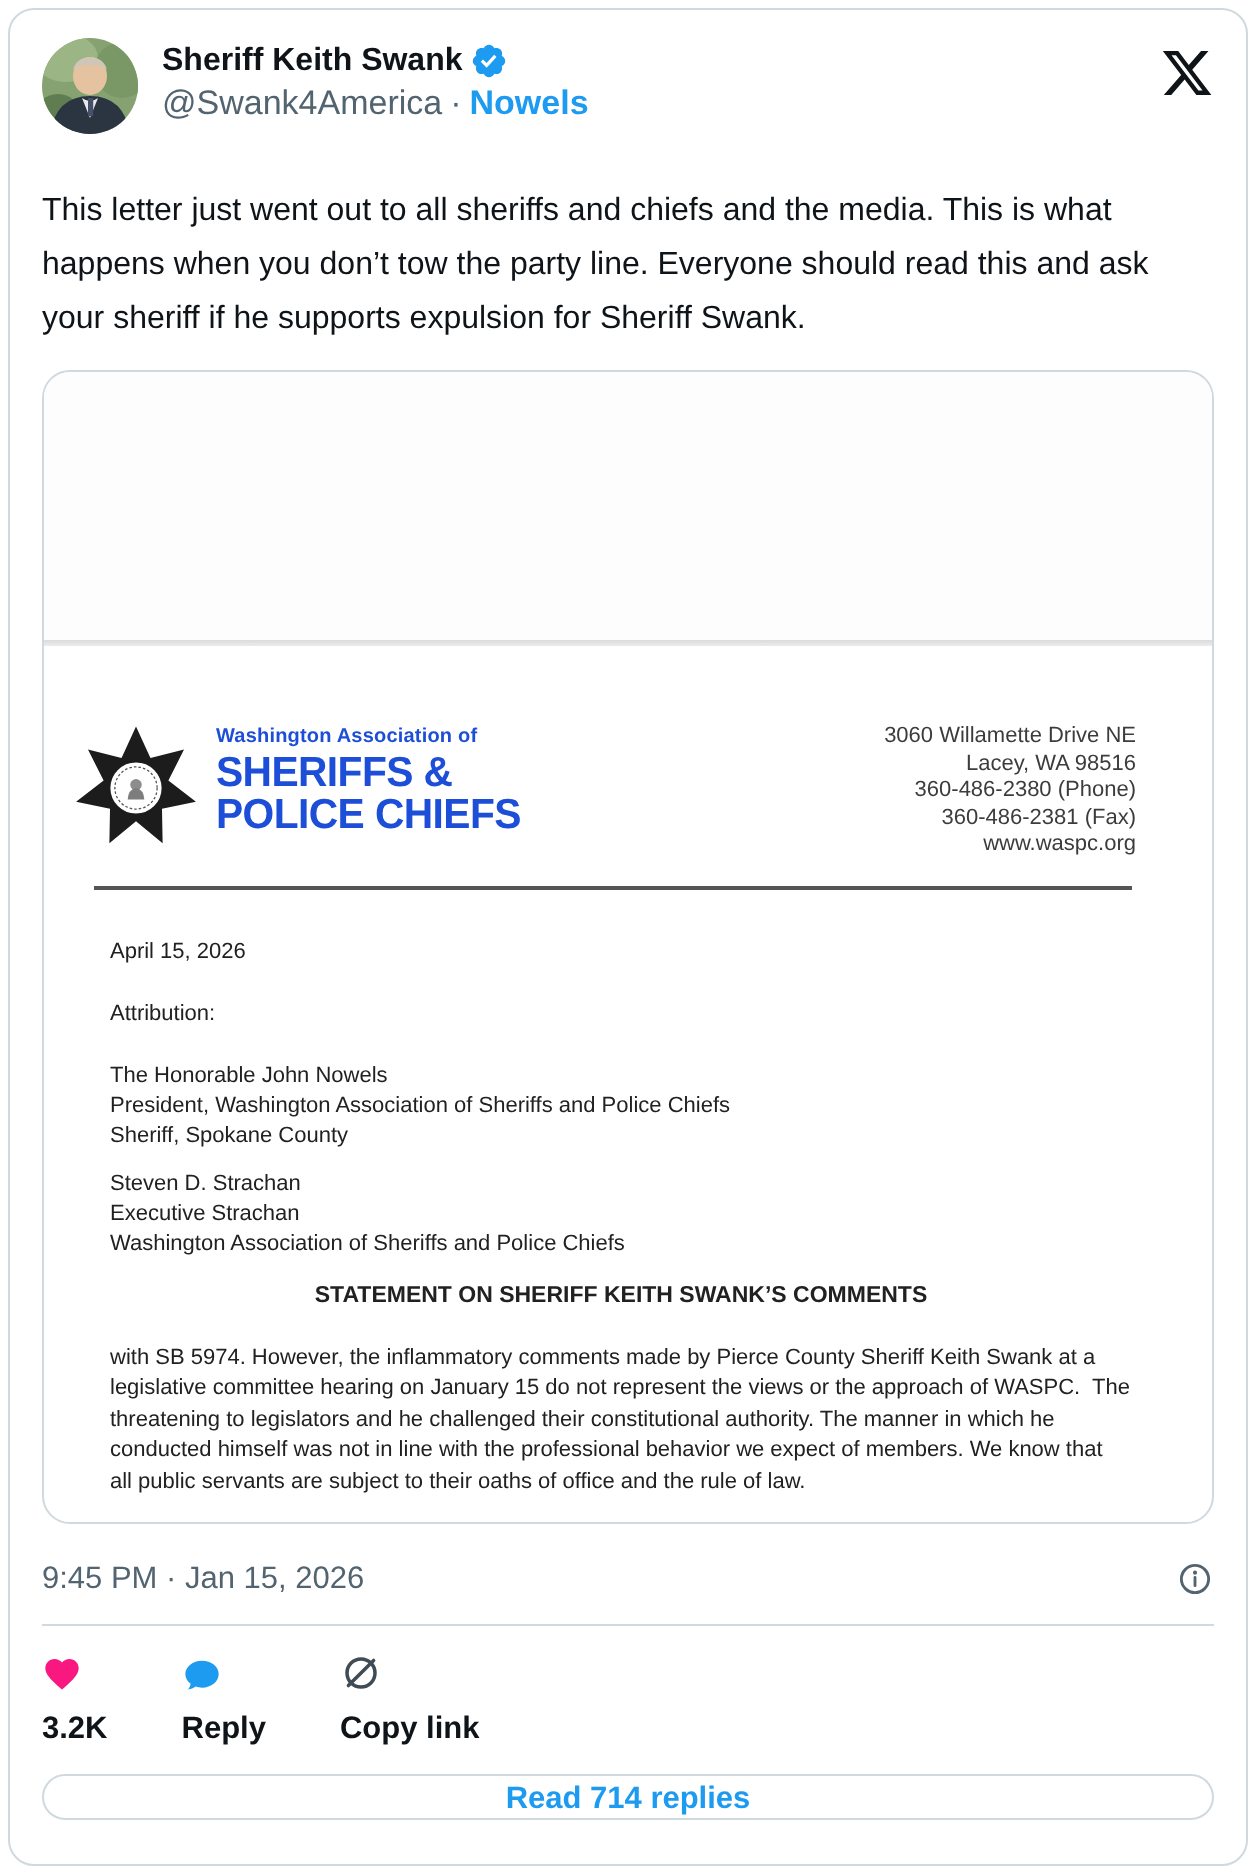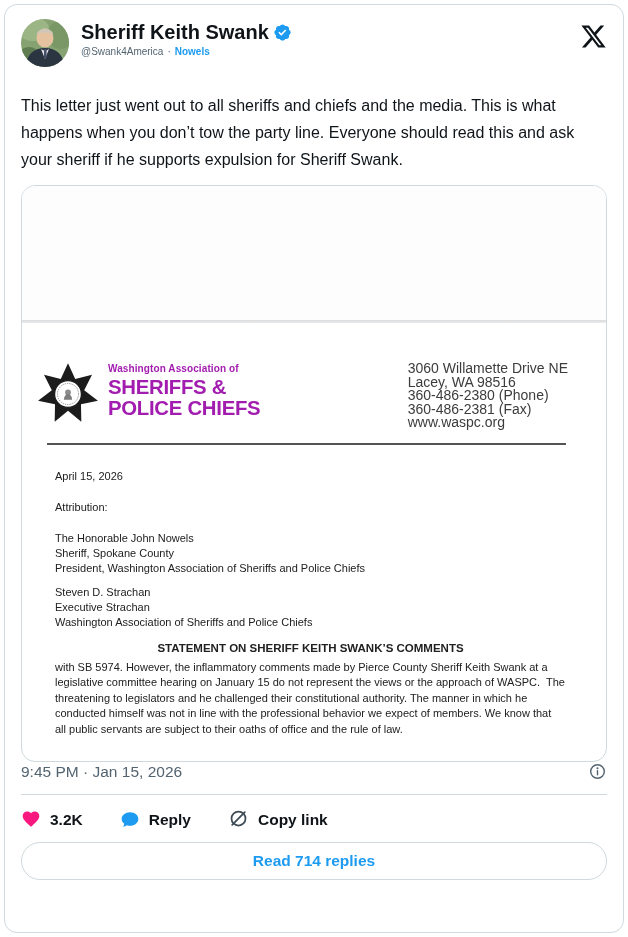--- a/index.html
+++ b/index.html
@@ -8,62 +8,62 @@
   .tweet-card {
     margin:4px; width:620px; min-height:929px;
     border:1px solid #cfd9de; border-radius:13px;
     padding:10px 16px 16px 16px; background:#fff;
   }
   
   .header { display:flex; align-items:flex-start; }
   .avatar { width:48px; height:48px; border-radius:50%; overflow:hidden; flex:0 0 48px; margin-top:4px; display:block; }
   .id-block { margin-left:12px; flex:1; padding-top:6px; }
   .name-row { display:flex; align-items:center; gap:4px; }
-  .display-name { font-size:20px; font-weight:700; color:#0f1419; }
+  .display-name { font-size:16px; font-weight:700; color:#0f1419; }
   .verified { display:inline-flex; width:19px; height:19px; }
-  .handle-row { display:flex; align-items:center; gap:4px; margin-top:2px; font-size:10px; }
+  .handle-row { display:flex; align-items:center; gap:4px; margin-top:2px; font-size:17px; }
   .handle { color:#536471; }
   .dot { color:#536471; }
   .follow { color:#1d9bf0; font-weight:700; cursor:pointer; }
   .x-logo { width:27px; height:27px; margin-top:8px; cursor:pointer; }
   
   .tweet-text { margin-top:25px; font-size:16px; line-height:27px; color:#0f1419; }
   
   .letter-image {
     margin-top:12px; height:577px; border:1px solid #cfd9de; border-radius:14px;
     overflow:hidden; background:#fff; cursor:pointer;
   }
   .scan-blank { height:134px; background:#fdfdfd; }
   .scan-edge { height:3px; background:linear-gradient(to bottom,#d9dbdc,#ececed); }
   .letterhead { display:flex; justify-content:space-between; padding:37px 38px 0 14px; }
   .lh-left { display:flex; }
   .lh-logo { width:64px; height:68px; flex:0 0 64px; }
-  .lh-titles { margin-left:8px; padding-top:3px; color:#a21caf; }
+  .lh-titles { margin-left:8px; padding-top:3px; color:#1d4ed8; }
   .lh-small { font-size:10px; font-weight:700; margin-bottom:2px; letter-spacing:0.1px; }
   .lh-big { font-size:21px; line-height:21px; font-weight:900; letter-spacing:-0.3px; transform:scaleX(.97); transform-origin:left; }
-  .lh-address { text-align:left; font-size:14px; line-height:13.5px; color:#3c3c3c; padding-top:2px; }
+  .lh-address { text-align:right; font-size:11px; line-height:13.5px; color:#3c3c3c; padding-top:2px; }
   .letter-hr { border-top:2px solid #555; margin:13px 40px 0 25px; }
   .letter-body { padding:24px 40px 0 33px; font-size:11px; line-height:15px; color:#212121; }
   .lb-line { white-space:pre; }
   .lb-date { margin-bottom:16px; }
   .lb-label { margin-bottom:16px; }
   .lb-block { margin-bottom:9px; }
-  .lb-title { text-align:center; font-weight:700; font-size:11.5px; margin:11px 0 4px 0; }
+  .lb-title { text-align:center; font-weight:700; font-size:11.5px; margin:11px 0 16px 0; }
   .lb-para .lb-line { line-height:15.5px; }
   
-  .timestamp-row { display:flex; justify-content:space-between; align-items:center; margin-top:0; }
+  .timestamp-row { display:flex; justify-content:space-between; align-items:center; margin-top:18px; }
   .timestamp { color:#536471; font-size:15.5px; cursor:pointer; }
   .info { width:19px; height:19px; cursor:pointer; }
   .divider { border-top:1px solid #cfd9de; margin-top:13px; }
   .actions { display:flex; align-items:center; gap:37px; margin-top:13px; }
-  .action { display:flex; align-items:flex-end; gap:9px; cursor:pointer; text-decoration:none; }
+  .action { display:flex; align-items:flex-start; gap:9px; cursor:pointer; text-decoration:none;flex-direction:column; }
   .action span { font-size:15.5px; font-weight:700; color:#0f1419; }
   .read-replies {
-    display:flex; align-items:center; justify-content:center;
-    margin-top:13px; height:38px; border:1px solid #cfd9de; border-radius:9999px;
+    display:flex; align-items:flex-end; justify-content:center;
+    margin-top:13px; height:23px; border:1px solid #cfd9de; border-radius:9999px;
     cursor:pointer; text-decoration:none;
   }
   .read-replies span { color:#1d9bf0; font-size:15.5px; font-weight:700; }
 </style>
 </head>
 <body>
 
 <div class="page">
   <div class="tweet-card">
 
@@ -135,22 +135,22 @@
         </div>
       </div>
 
       <div class="letter-hr"></div>
 
       <div class="letter-body">
         <div class="lb-line lb-date">April 15, 2026</div>
         <div class="lb-line lb-label">Attribution:</div>
         <div class="lb-block">
           <div class="lb-line">The Honorable John Nowels</div>
+          <div class="lb-line">President, Washington Association of Sheriffs and Police Chiefs</div>
           <div class="lb-line">Sheriff, Spokane County</div>
-          <div class="lb-line">President, Washington Association of Sheriffs and Police Chiefs</div>
         </div>
         <div class="lb-block">
           <div class="lb-line">Steven D. Strachan</div>
           <div class="lb-line">Executive Strachan</div>
           <div class="lb-line">Washington Association of Sheriffs and Police Chiefs</div>
         </div>
         <div class="lb-title">STATEMENT ON SHERIFF KEITH SWANK’S COMMENTS</div>
         <div class="lb-para">
           <div class="lb-line">with SB 5974. However, the inflammatory comments made by Pierce County Sheriff Keith Swank at a</div>
           <div class="lb-line">legislative committee hearing on January 15 do not represent the views or the approach of WASPC.  The</div>

